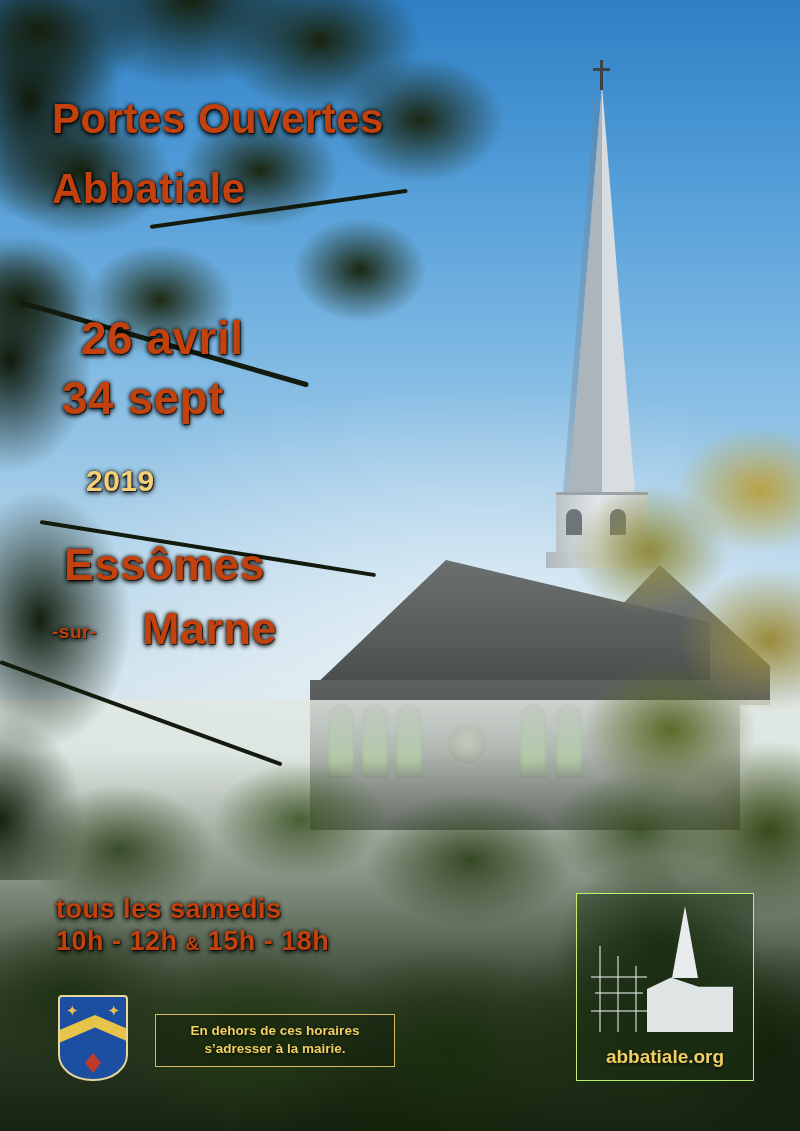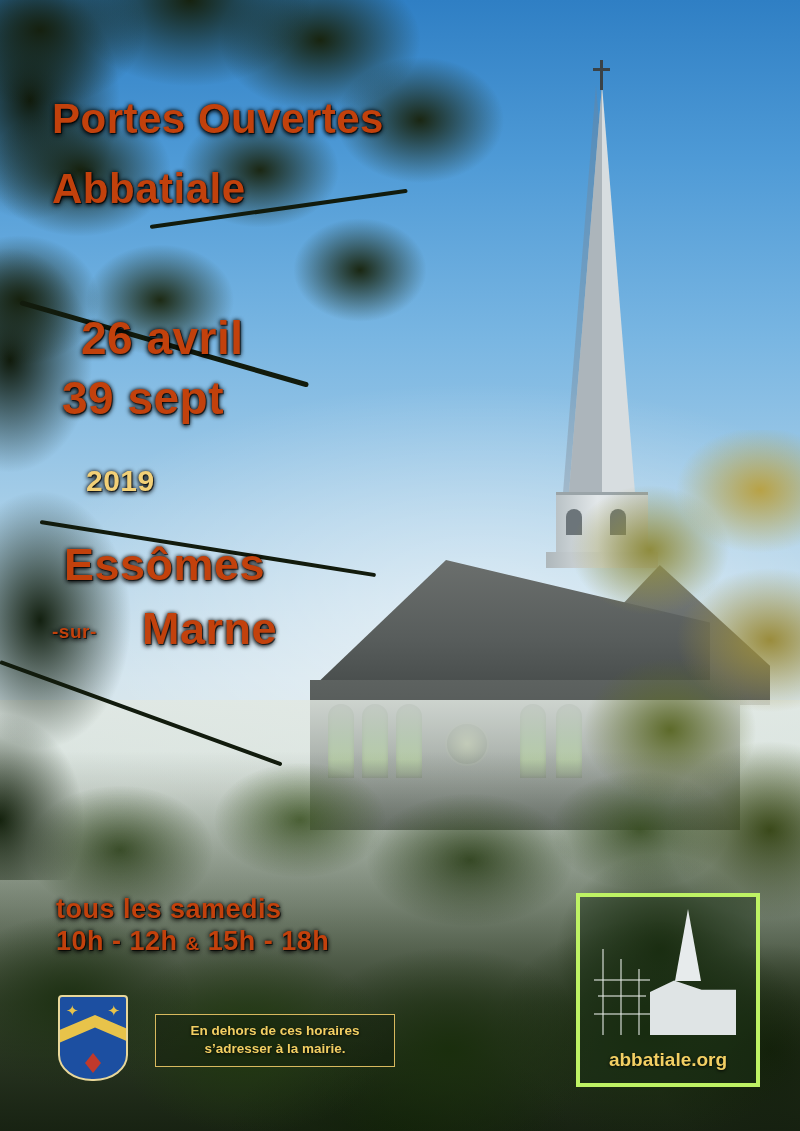--- a/index.html
+++ b/index.html
@@ -333,21 +333,21 @@
     clip-path: polygon(50% 0%, 100% 50%, 50% 100%, 0% 50%);
   }
 
   
   .logo-box {
     position: absolute;
     left: 576px;
     top: 893px;
     width: 176px;
     height: 186px;
-    border: 4px solid #bef264;
+    border: 1px solid #bef264;
     background: rgba(26,48,22,0.45);
     overflow: hidden;
   }
   .logo-art {
     position: absolute;
     left: 0; right: 0; top: 0;
     height: 140px;
   }
   .logo-spire {
     position: absolute;
@@ -426,21 +426,21 @@
   <div class="branch" style="left:0px;   top:660px; width:300px; height:4px; transform: rotate(20deg);"></div>
   <div class="branch" style="left:150px; top:225px; width:260px; height:4px; transform: rotate(-8deg);"></div>
 
   <div class="right-foliage"></div>
   <div class="bottom-foliage"></div>
 
   <div class="txt" id="title-line1">Portes Ouvertes</div>
   <div class="txt" id="title-line2">Abbatiale</div>
 
   <div class="txt" id="date-line1">26 avril</div>
-  <div class="txt" id="date-line2">39 sept</div>
+  <div class="txt" id="date-line2">34 sept</div>
   <div class="txt" id="date-year">2019</div>
 
   <div class="txt" id="city-line1">Essômes</div>
   <div class="txt" id="city-sur">-sur-</div>
   <div class="txt" id="city-line2">Marne</div>
 
   <div class="txt" id="hours-line1">tous les samedis</div>
   <div class="txt" id="hours-line2"><span>10h - 12h</span> <span class="amp">&amp;</span> <span>15h - 18h</span></div>
 
   <div class="note-box">

